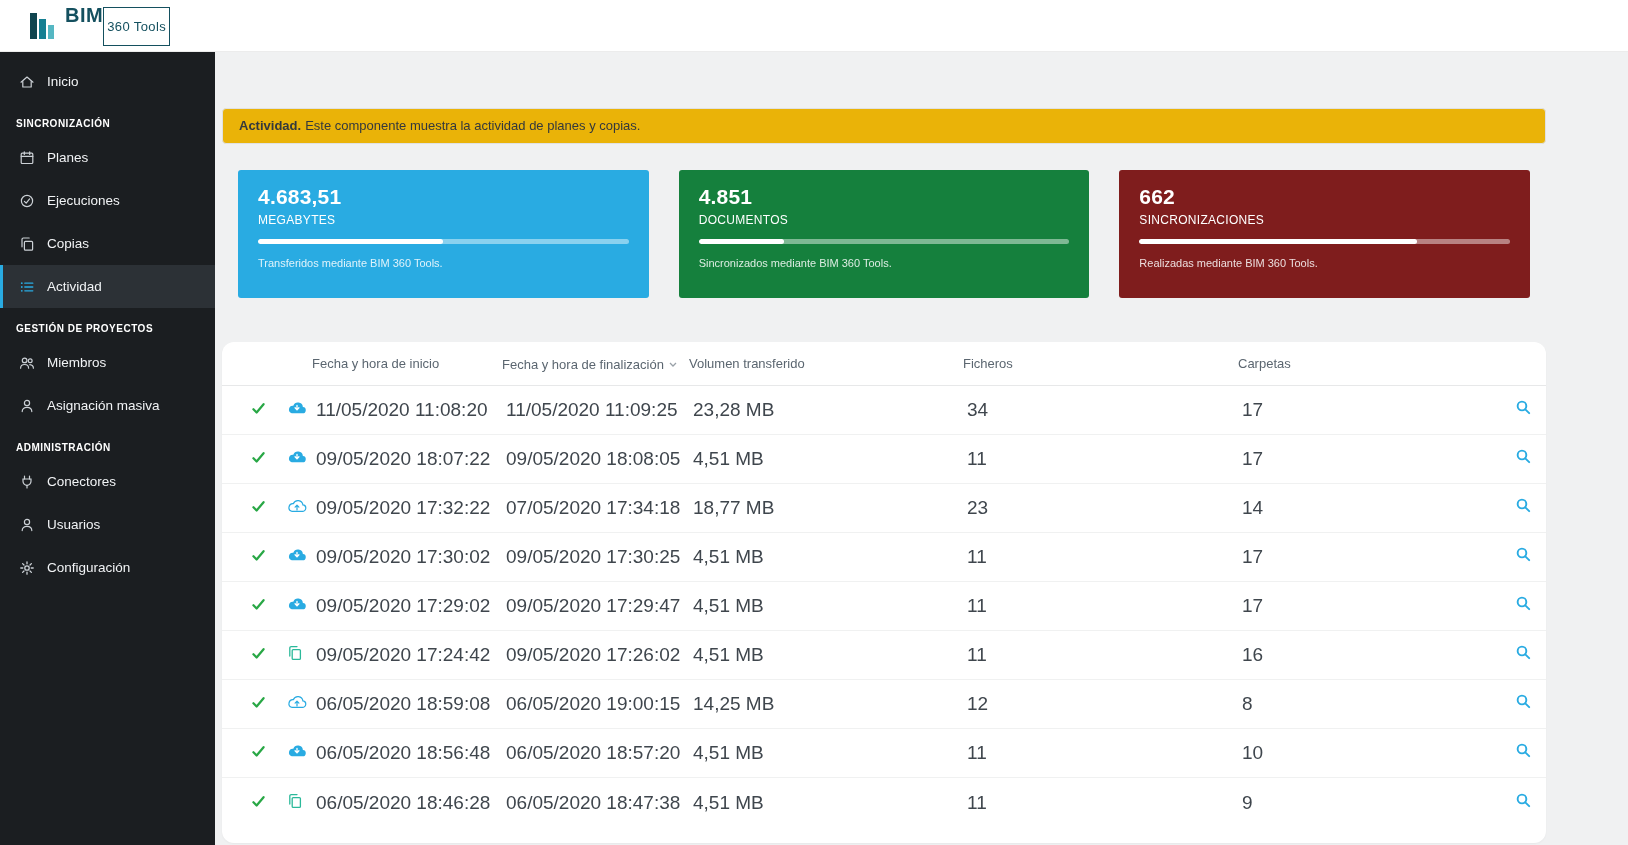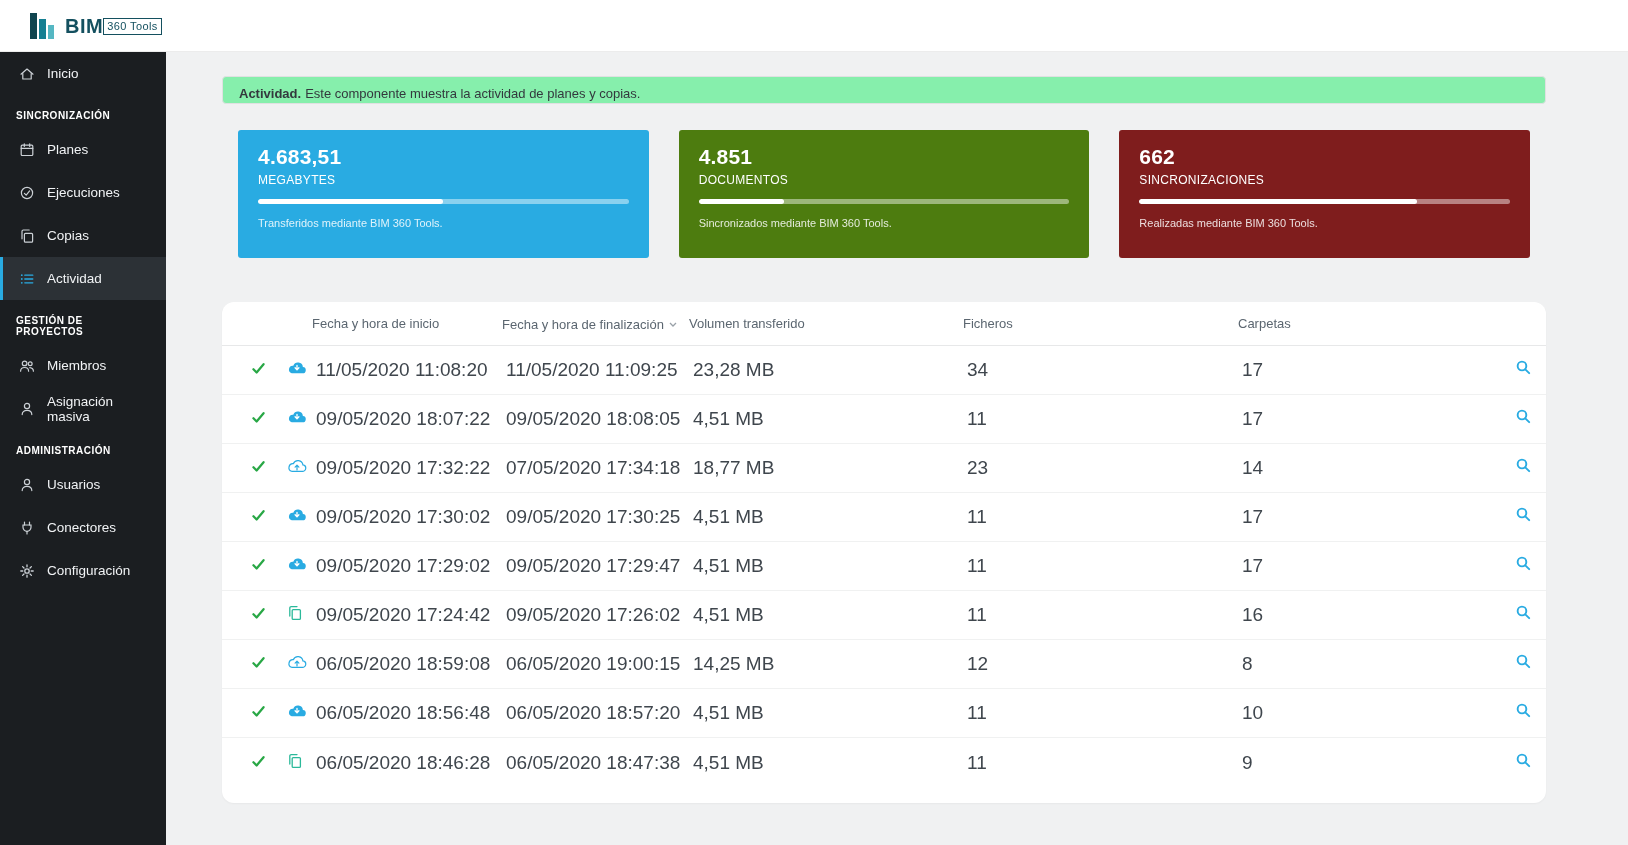--- a/index.html
+++ b/index.html
@@ -13,25 +13,25 @@
   }
   
   .topbar {
     position: absolute; top: 0; left: 0; right: 0; height: 52px;
     background: #fff; border-bottom: 1px solid #ececec;
     display: flex; align-items: center; padding-left: 30px; z-index: 5;
   }
   .brand { display: flex; align-items: center; gap: 7px; cursor: pointer; }
   .brand-text { display: flex; flex-direction: row; line-height: 1; }
   .brand-title { font-size: 20px; font-weight: bold; color: #14505f; letter-spacing: .5px; }
-  .brand-sub { font-size: 11px; color: #14505f; border: 1px solid #14505f; padding: 2px 3px; margin-top: 2px; letter-spacing: .4px; align-self: flex-start; }
+  .brand-sub { font-size: 13px; color: #14505f; border: 1px solid #14505f; padding: 12px 3px; margin-top: 2px; letter-spacing: .4px; align-self: flex-start; }
   
   .sidebar {
-    position: absolute; top: 52px; left: 0; bottom: 0; width: 166px;
-    background: var(--sidebar-bg, #1b1e21); padding-top: 0; z-index: 4;
+    position: absolute; top: 52px; left: 0; bottom: 0; width: 215px;
+    background: var(--sidebar-bg, #1b1e21); padding-top: 8px; z-index: 4;
   }
   .nav-item {
     display: flex; align-items: center; gap: 12px; height: 43px;
     padding: 0 16px; font-size: 13.5px; color: #f1f3f5; cursor: pointer;
     border-left: 3px solid transparent;
   }
   .nav-item .icon { color: #ccd1d6; }
   .nav-item.active {
     background: var(--sidebar-active-bg, #2c3136);
     border-left-color: var(--accent, #29abe2);
@@ -40,22 +40,22 @@
   .nav-section {
     padding: 15px 16px 7px; font-size: 10px; font-weight: bold;
     color: #ffffff; letter-spacing: .5px;
   }
   
   .main {
     position: absolute; top: 52px; left: 190px; right: 0; bottom: 0;
     padding: 24px 82px 0 32px; overflow: hidden;
   }
   .alert {
-    background: #86efac; border: 1px solid #e0e1e2; border-radius: 4px;
-    padding: 9px 16px; font-size: 13px; color: #33383d; height: 28px;
+    background: #eab308; border: 1px solid #e0e1e2; border-radius: 4px;
+    padding: 9px 16px; font-size: 13px; color: #33383d; height: 36px; margin-top: 32px;
   }
   .alert-title { font-weight: bold; margin-right: 4px; }
   
   .cards { display: flex; gap: 30px; margin: 26px 16px 0; justify-content: center; }
   .stat-card {
     flex: 1; height: 128px; border-radius: 3px; color: #fff;
     padding: 15px 20px;
   }
   .stat-value { font-size: 21px; font-weight: bold; letter-spacing: .2px; }
   .stat-label { font-size: 12px; margin-top: 4px; letter-spacing: .3px; }
@@ -172,35 +172,35 @@
             <circle cx="8" cy="5" r="2.6"></circle>
             <path d="M3.2 13.6c0-2.7 2.1-4.3 4.8-4.3s4.8 1.6 4.8 4.3"></path>
           </svg>
         </span>
         <span class="nav-label">Asignación masiva</span>
       </div>
       <div class="nav-section">ADMINISTRACIÓN</div>
       <div class="nav-item">
         <span class="icon">
           <svg width="16" height="16" viewBox="0 0 16 16" stroke="currentColor" stroke-width="1.2" fill="none" stroke-linecap="round">
-            <circle cx="8" cy="5" r="2.6"></circle>
-            <path d="M3.2 13.6c0-2.7 2.1-4.3 4.8-4.3s4.8 1.6 4.8 4.3"></path>
-          </svg>
-        </span>
-        <span class="nav-label">Usuarios</span>
-      </div>
-      <div class="nav-item">
-        <span class="icon">
-          <svg width="16" height="16" viewBox="0 0 16 16" stroke="currentColor" stroke-width="1.2" fill="none" stroke-linecap="round">
             <path d="M5.5 2v3M10.5 2v3"></path>
             <path d="M4 5h8v2.3a4 4 0 0 1-8 0z"></path>
             <path d="M8 11.3V14"></path>
           </svg>
         </span>
         <span class="nav-label">Conectores</span>
+      </div>
+      <div class="nav-item">
+        <span class="icon">
+          <svg width="16" height="16" viewBox="0 0 16 16" stroke="currentColor" stroke-width="1.2" fill="none" stroke-linecap="round">
+            <circle cx="8" cy="5" r="2.6"></circle>
+            <path d="M3.2 13.6c0-2.7 2.1-4.3 4.8-4.3s4.8 1.6 4.8 4.3"></path>
+          </svg>
+        </span>
+        <span class="nav-label">Usuarios</span>
       </div>
       <div class="nav-item">
         <span class="icon">
           <svg width="16" height="16" viewBox="0 0 16 16" stroke="currentColor" stroke-width="1.3" fill="none" stroke-linecap="round">
             <circle cx="8" cy="8" r="2.2"></circle>
             <path d="M8 1.8v2M8 12.2v2M1.8 8h2M12.2 8h2M3.6 3.6l1.4 1.4M11 11l1.4 1.4M12.4 3.6 11 5M5 11l-1.4 1.4"></path>
           </svg>
         </span>
         <span class="nav-label">Configuración</span>
       </div>
@@ -213,21 +213,21 @@
 
     <div class="cards" id="cards-row">
         <div class="stat-card" style="background: rgb(41, 171, 226);">
           <div class="stat-value">4.683,51</div>
           <div class="stat-label">MEGABYTES</div>
           <div class="stat-progress">
             <div class="stat-progress-fill" style="width:50%"></div>
           </div>
           <div class="stat-caption">Transferidos mediante BIM 360 Tools.</div>
         </div>
-        <div class="stat-card" style="background: #4d7c0f;">
+        <div class="stat-card" style="background: #15803d;">
           <div class="stat-value">4.851</div>
           <div class="stat-label">DOCUMENTOS</div>
           <div class="stat-progress">
             <div class="stat-progress-fill" style="width:23%"></div>
           </div>
           <div class="stat-caption">Sincronizados mediante BIM 360 Tools.</div>
         </div>
         <div class="stat-card" style="background: #7f1d1d;">
           <div class="stat-value">662</div>
           <div class="stat-label">SINCRONIZACIONES</div>

